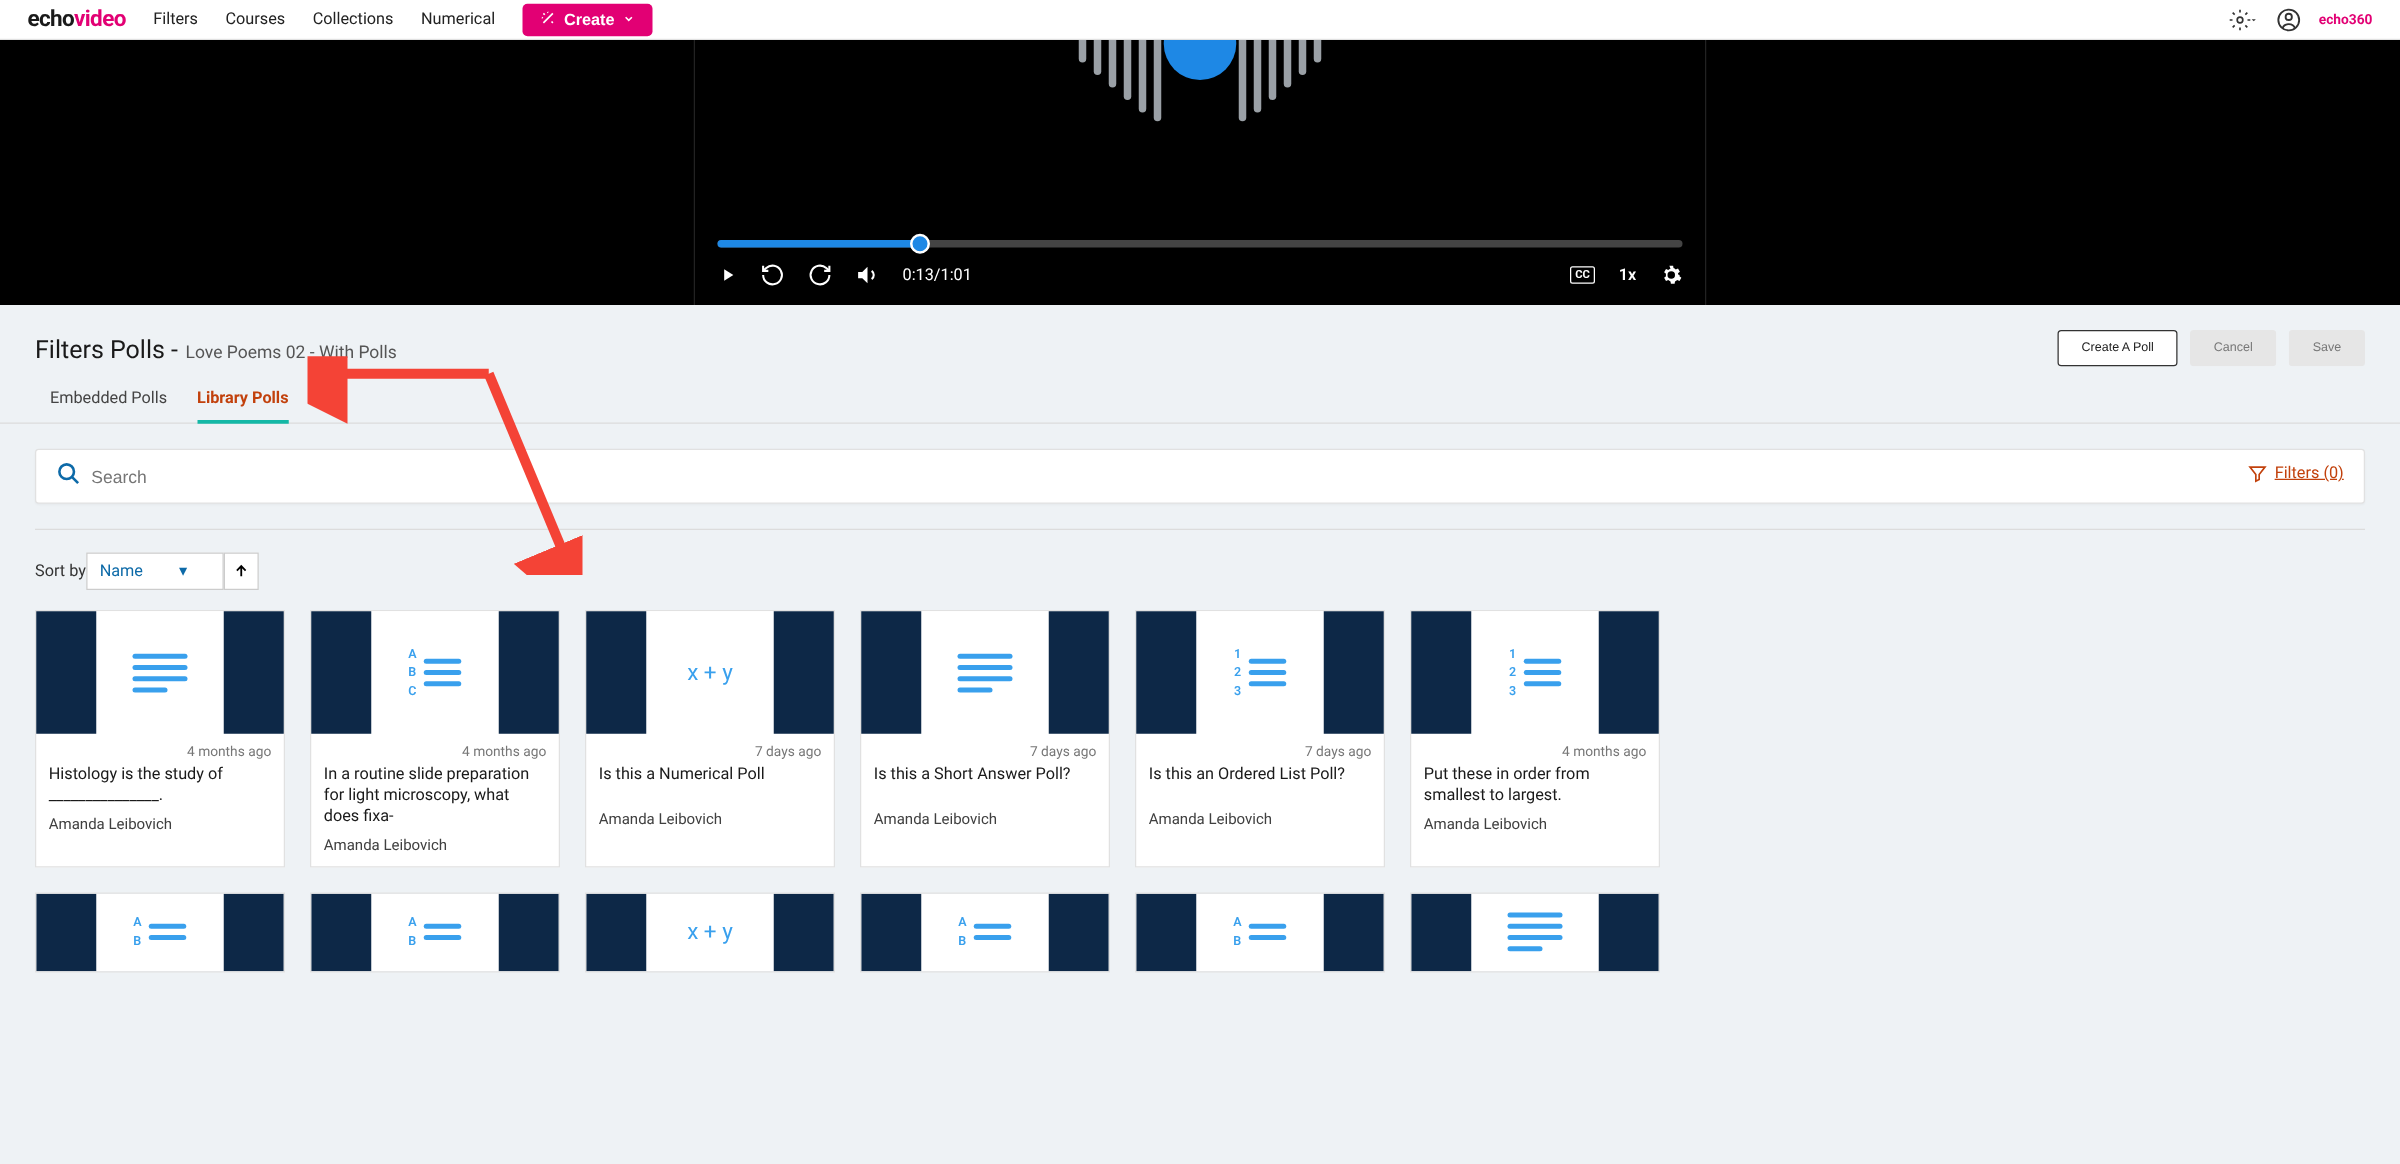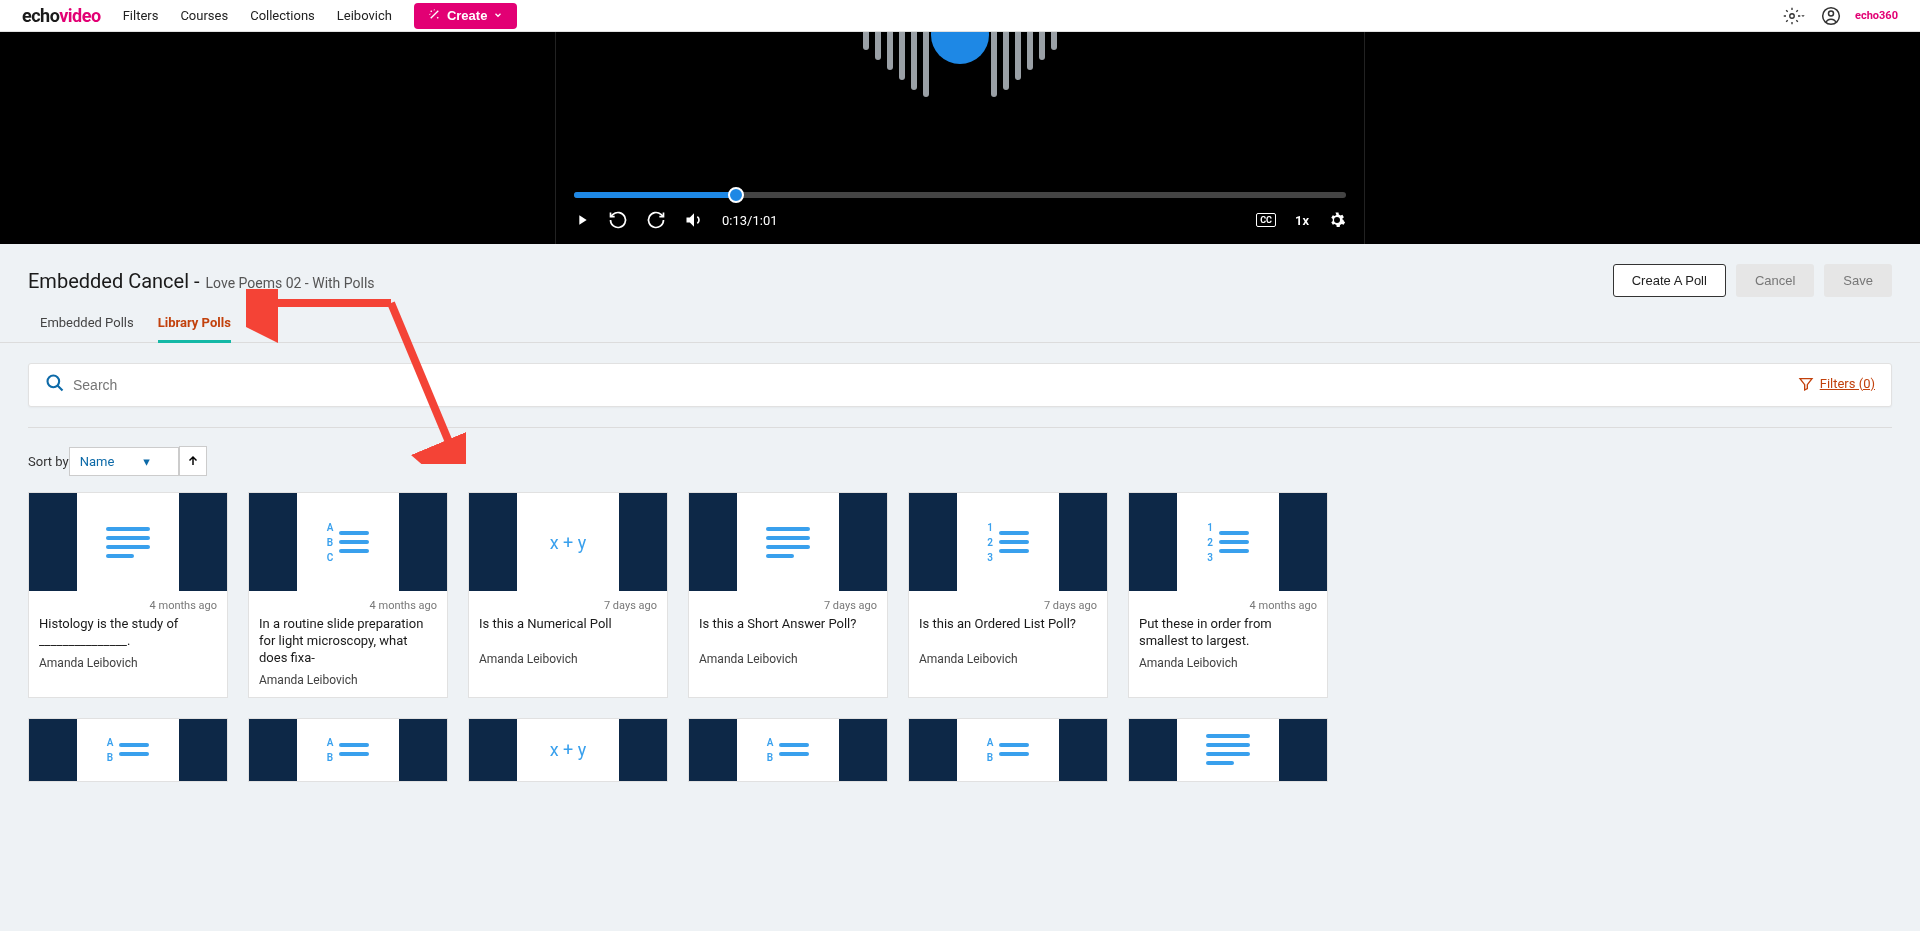--- a/index.html
+++ b/index.html
@@ -34,21 +34,21 @@
 .controls .time { font-weight: 400; }
 .controls-right { margin-left: auto; display: flex; align-items: center; gap: 19px; }
 .cc-box { border: 1.5px solid #fff; padding: 1px 3px; font-size: 9px; font-weight: 700; border-radius: 2px; }
 
 
 .title-row { display: flex; align-items: center; justify-content: space-between; padding: 20px 28px 0; }
 .title-left { display: flex; align-items: baseline; gap: 6px; font-size: 20px; }
 .title-left .main { font-weight: 400; color: #1a1a1a; }
 .title-left .sub { font-size: 14px; color: #555; }
 .title-btns { display: flex; gap: 10px; }
-.btn { padding: 8px 18px; font-size: 13px; border-radius: 3px; cursor: pointer; border: 1px solid transparent; text-align: center; }
+.btn { padding: 8px 18px; font-size: 10px; border-radius: 3px; cursor: pointer; border: 1px solid transparent; text-align: center; }
 .btn-outline { border: 1px solid #333; background: #fff; color: #222; }
 .btn-disabled { background: #e6e6e6; color: #777; cursor: default; }
 
 
 .tabs { display: flex; gap: 24px; padding: 18px 40px 0; border-bottom: 1px solid #dcdcdc; font-size: 13px; position: relative; }
 .tab { padding-bottom: 10px; color: #444; cursor: pointer; }
 .tab.active { color: #c2410c; font-weight: 700; border-bottom: 3px solid #14b8a6; margin-bottom: -1px; text-align: center; }
 
 
 .arrow-svg { position: absolute; left: 246px; top: -8px; pointer-events: none; }
@@ -92,21 +92,21 @@
 <body>
 
 <div class="topnav">
   <div class="logo">
     <span class="echo">echo</span><span class="video">video</span>
   </div>
   <div class="nav-links">
     <a>Filters</a>
     <a>Courses</a>
     <a>Collections</a>
-    <a>Leibovich</a>
+    <a>Numerical</a>
   </div>
   <button class="create-btn">
     <span>
       <svg width="13" height="13" viewBox="0 0 24 24" fill="none" stroke="white" stroke-width="2.5">
           <path d="M5 19L19 5M5 5l2 2M17 17l2 2M11 3l1 1M3 11l1 1"></path>
         </svg>
     </span>
     <span>Create</span>
     <span>
       <svg width="10" height="10" viewBox="0 0 24 24" fill="none" stroke="white" stroke-width="3">
@@ -193,21 +193,21 @@
                 <path d="M12 8a4 4 0 1 0 0 8 4 4 0 0 0 0-8zm8.9 4c0 .5 0 1-.1 1.4l2 1.6-2 3.4-2.4-1a8 8 0 0 1-2.4 1.4l-.4 2.6h-4l-.4-2.6a8 8 0 0 1-2.4-1.4l-2.4 1-2-3.4 2-1.6c-.1-.4-.1-.9-.1-1.4s0-1 .1-1.4l-2-1.6 2-3.4 2.4 1a8 8 0 0 1 2.4-1.4L10 2h4l.4 2.6a8 8 0 0 1 2.4 1.4l2.4-1 2 3.4-2 1.6c.1.4.1.9.1 1.4z"></path>
               </svg>
           </span>
         </div>
       </div>
     </div>
   </div>
 
   <div class="title-row">
     <div class="title-left">
-      <span class="main">Embedded Cancel - </span>
+      <span class="main">Filters Polls - </span>
       <span class="sub">Love Poems 02 - With Polls</span>
     </div>
     <div class="title-btns">
       <button class="btn btn-outline">Create A Poll</button>
       <button class="btn btn-disabled">Cancel</button>
       <button class="btn btn-disabled">Save</button>
     </div>
   </div>
 
   <div class="tabs">

